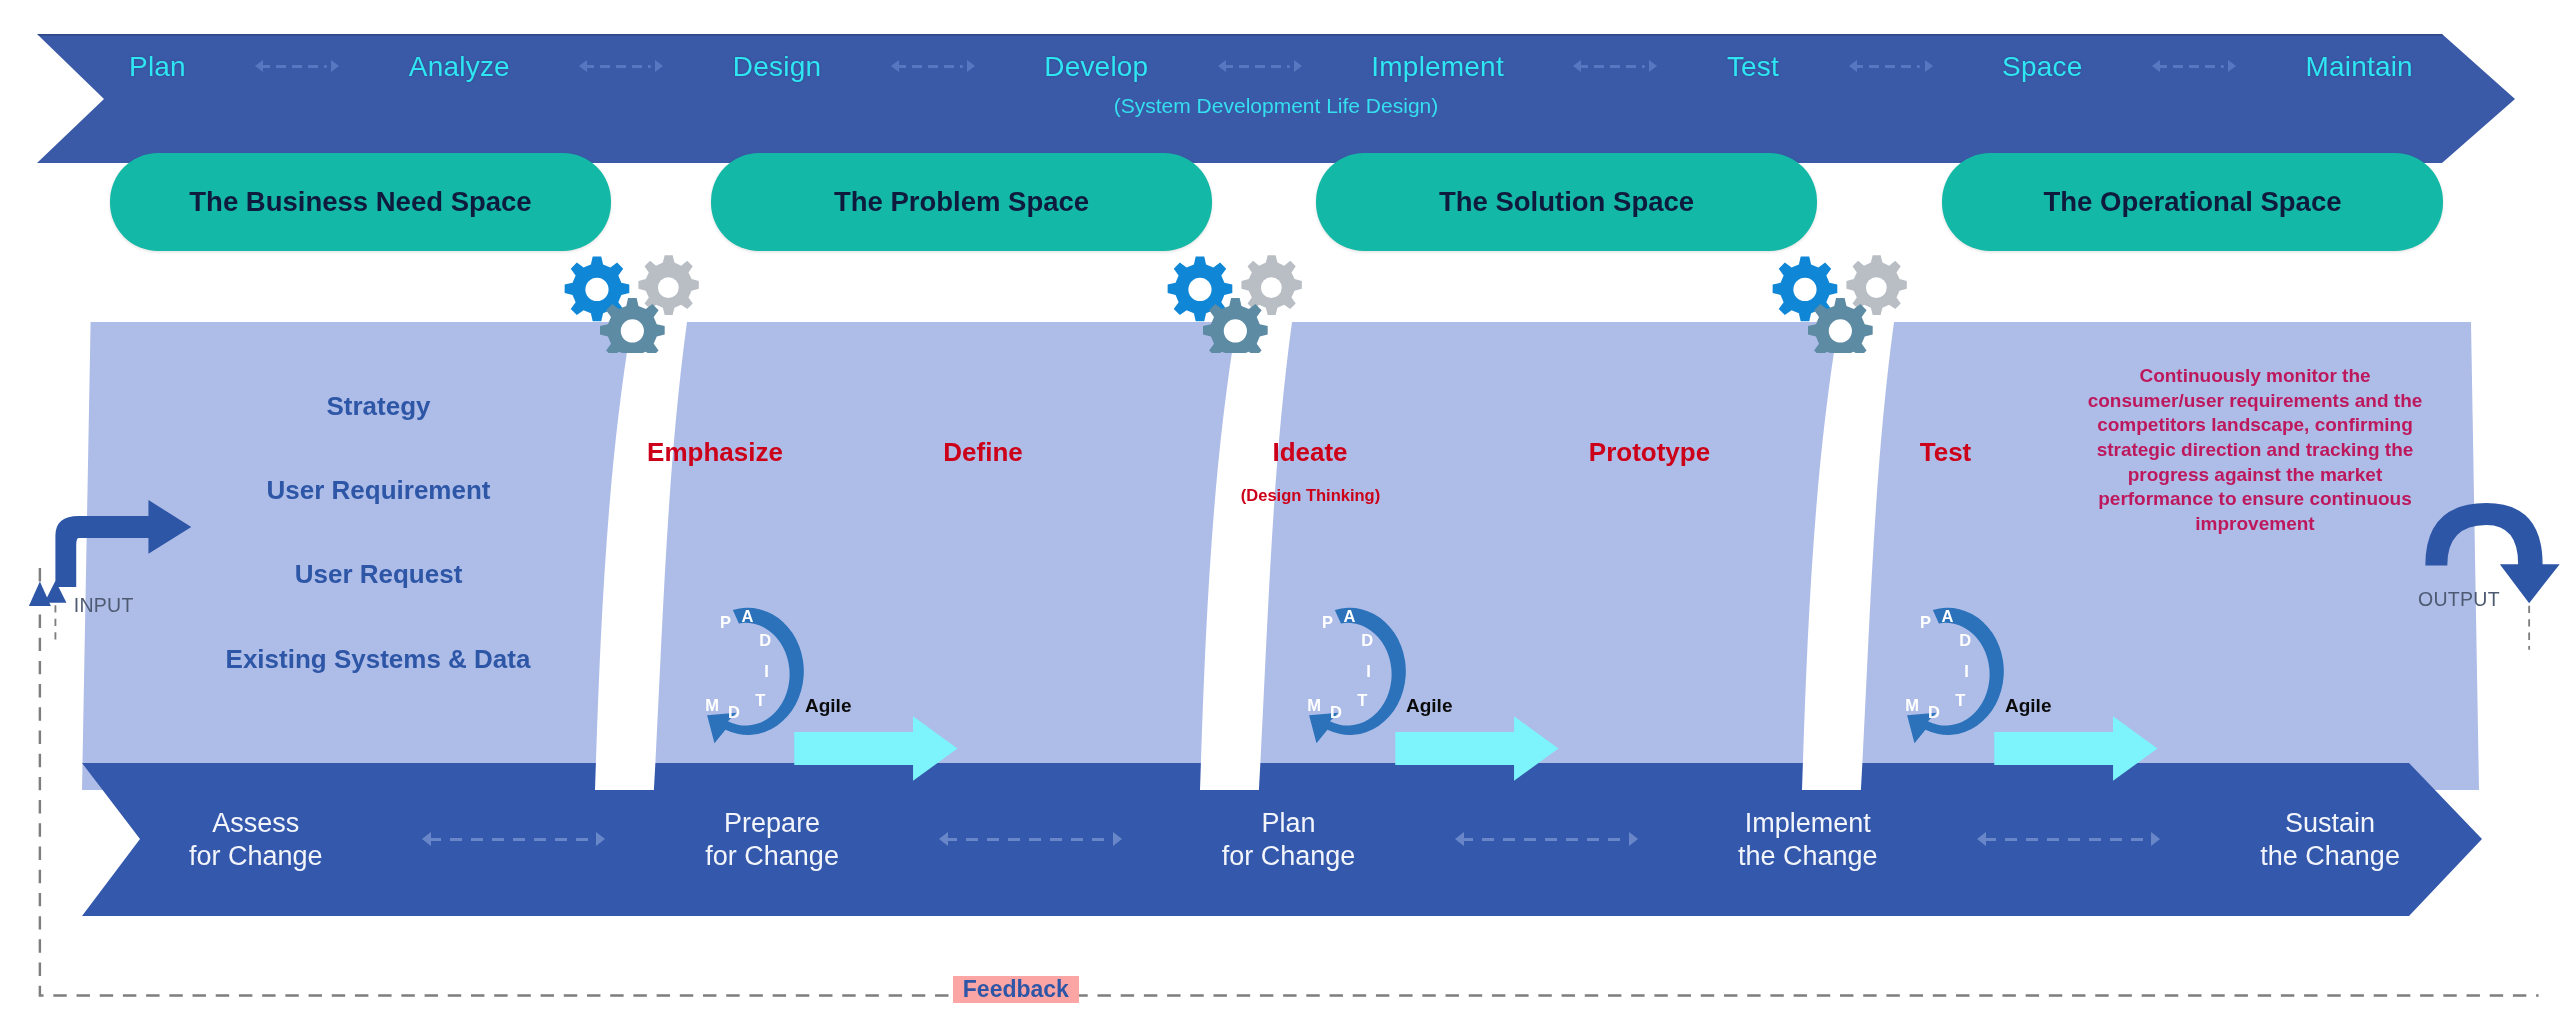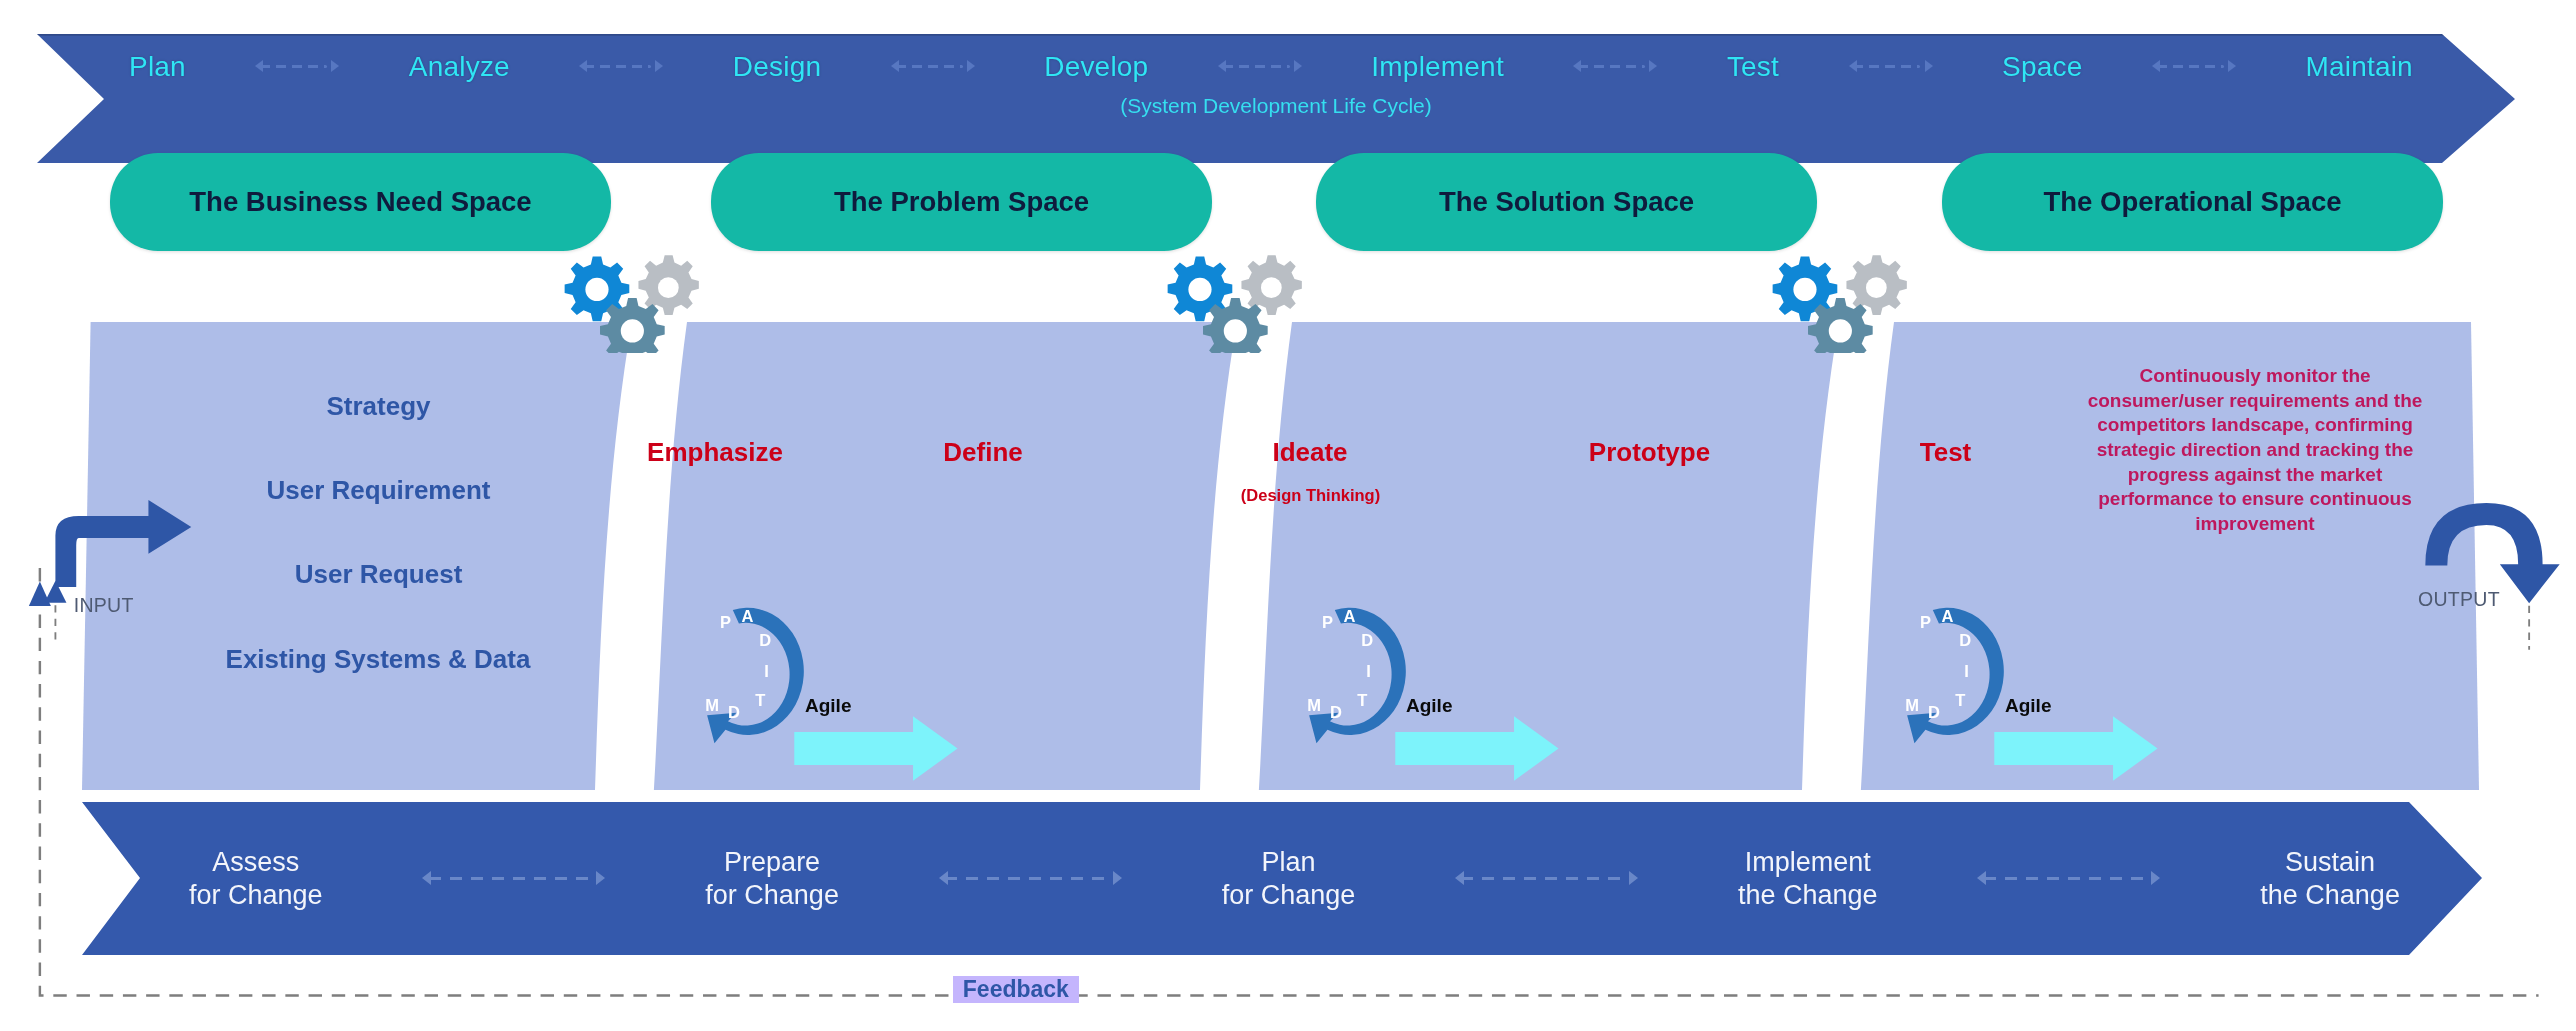--- a/index.html
+++ b/index.html
@@ -98,21 +98,21 @@
   .agile-label{
     position:absolute;color:#0a0a0a;font-size:19px;font-weight:bold;z-index:9;
   }
 
   
   #input-grp{position:absolute;left:14.7px;top:489px;width:202px;height:153px;z-index:10;}
   #output-grp{position:absolute;left:2407px;top:492px;width:171px;height:159px;z-index:10;}
   .io-label{position:absolute;color:#4e5a72;font-size:19.5px;letter-spacing:0.3px;}
 
   
-  #change-banner{left:82px;top:802px;width:2400px;height:198px;z-index:3;}
+  #change-banner{left:82px;top:763px;width:2400px;height:198px;z-index:3;}
   #change-banner .chev{
     position:absolute;inset:0;background:#3459ac;
     clip-path:polygon(0px 0px,2327px 0px,2400px 76px,2327px 153px,0px 153px,58px 76px);
   }
   #change-banner .row{
     position:absolute;left:107px;top:0;width:2211px;height:153px;
     display:flex;align-items:center;justify-content:space-between;
   }
   .chg-step{
     color:#f3f5fb;font-size:27px;line-height:1.22;text-align:center;white-space:nowrap;
@@ -126,21 +126,21 @@
     position:absolute;top:6.1px;width:0;height:0;
     border-top:7.3px solid transparent;border-bottom:7.3px solid transparent;
   }
   .chg-conn .lcap{left:0;border-right:9.2px solid #9fb6e4;}
   .chg-conn .rcap{right:0;border-left:9.2px solid #9fb6e4;}
 
   
   #feedback-loop{position:absolute;left:24.4px;top:568px;width:2528px;height:452px;z-index:5;}
   #feedback-label{
     position:absolute;left:953px;top:976px;color:#2e56a6;
-    font-size:23px;font-weight:bold;background:#c4b5fd;padding:0 9.8px;z-index:11;
+    font-size:23px;font-weight:bold;background:#fca5a5;padding:0 9.8px;z-index:11;
   }
 </style>
 </head>
 <body>
 
 <div id="stage">
 
   <div id="sdlc-banner" class="abs">
     <div class="chev"></div>
 
@@ -183,21 +183,21 @@
         </span>
       <span class="sdlc-step">Space</span>
       <span class="sdlc-conn">
           <span class="lcap"></span>
           <span class="bar"></span>
           <span class="rcap"></span>
         </span>
       <span class="sdlc-step">Maintain</span>
     </div>
 
-    <div id="sdlc-subtitle">(System Development Life Cycle)</div>
+    <div id="sdlc-subtitle">(System Development Life Design)</div>
   </div>
 
   <div class="space-pill" style="left:110px;width:501px;">The Business Need Space</div>
   <div class="space-pill" style="left:711px;width:501px;">The Problem Space</div>
   <div class="space-pill" style="left:1316px;width:501px;">The Solution Space</div>
   <div class="space-pill" style="left:1942px;width:501px;">The Operational Space</div>
 
   <div id="body-band"></div>
 
   <div class="body-sep" style="left:595px;">

